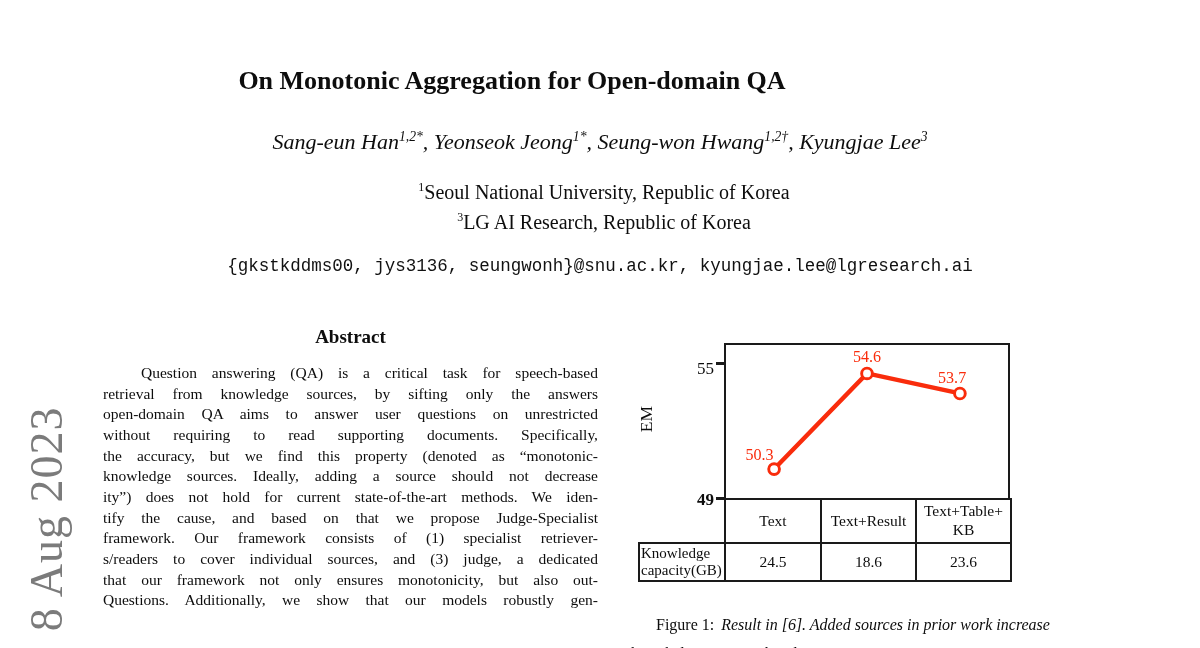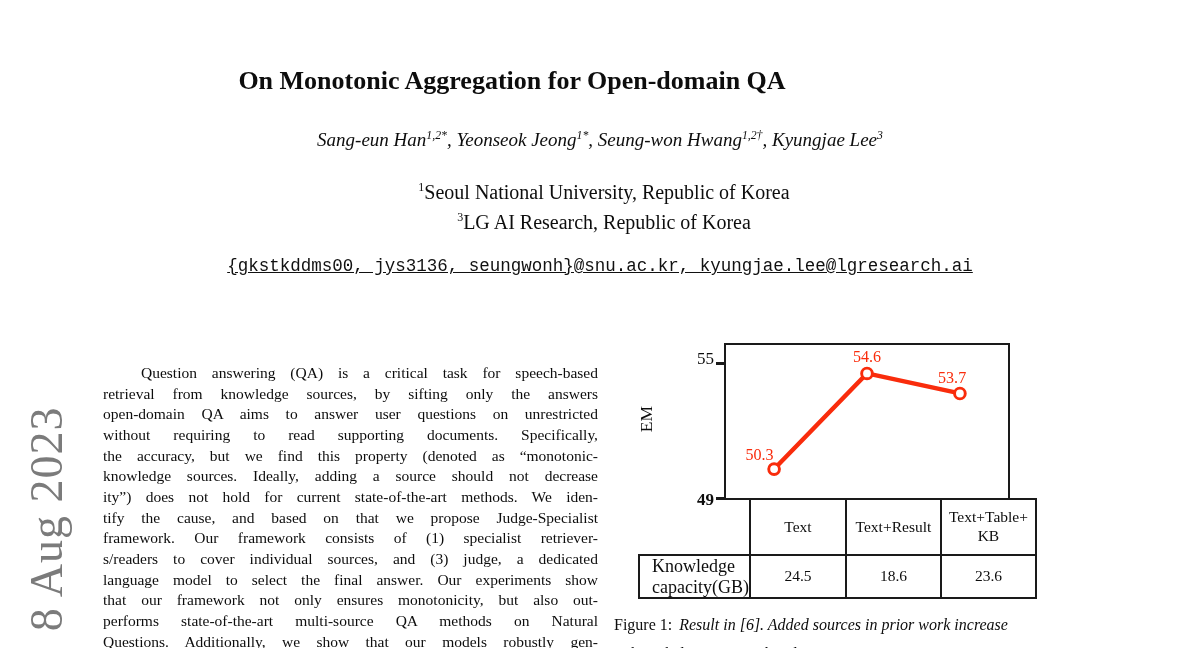--- a/index.html
+++ b/index.html
@@ -8,62 +8,62 @@
 
   
   #stamp{position:absolute;left:20px;top:660px;width:300px;height:54px;
          transform:rotate(-90deg);transform-origin:0 0;
          font-size:46px;color:#7b7b7b;white-space:nowrap;letter-spacing:1px;}
 
   
   #title{position:absolute;left:0;top:66px;width:1024px;text-align:center;
          font-size:26px;font-weight:bold;}
   #authors{position:absolute;left:0;top:129px;width:1200px;text-align:center;
-           font-size:19px;font-style:italic;}
+           font-size:22px;font-style:italic;}
   #authors sup{font-size:0.62em;}
   #affils{position:absolute;left:4px;top:175px;width:1200px;text-align:center;
           font-size:20px;line-height:25.5px;}
   #affils sup{font-size:0.6em;}
   #emails{position:absolute;left:0;top:256px;width:1200px;text-align:center;
-          font-family:"Liberation Mono",monospace;font-size:17.5px;color:#111;text-decoration:underline;}
+          font-family:"Liberation Mono",monospace;font-size:17.5px;color:#111;}
 
   
   #abs-head{position:absolute;left:103px;top:326px;width:495px;text-align:center;
             font-size:19px;font-weight:bold;}
   #abs-body{position:absolute;left:103px;top:363px;width:495px;font-size:15.5px;
             line-height:20.65px;}
   .abs-line{text-align:justify;text-align-last:justify;white-space:normal;}
   .abs-line.first{padding-left:38px;}
 
   
   #plot{position:absolute;left:724px;top:343px;width:286px;height:157px;
         box-sizing:border-box;border:2px solid #1a1a1a;background:#fff;}
   #chart-svg{display:block;width:282px;height:153px;}
   .pt-label{font-family:"Liberation Serif",serif;font-size:16.5px;fill:#f92c0c;}
   .ytick{position:absolute;width:44px;text-align:right;font-size:17px;}
-  #ytick-top{left:670px;top:349px;}
+  #ytick-top{left:670px;top:359px;}
   #ytick-bottom{left:670px;top:490px;font-weight:bold;}
   .ytickmark{position:absolute;width:8px;height:2.5px;background:#1a1a1a;}
   #ymark-top{left:716px;top:362px;}
   #ymark-bottom{left:716px;top:497px;}
   #ylab{position:absolute;left:626px;top:409px;width:40px;height:20px;
         transform:rotate(-90deg);text-align:center;font-size:17.5px;}
 
   
   #fig-table{position:absolute;left:638px;top:498px;border-collapse:collapse;
              table-layout:fixed;font-size:15.5px;}
   #fig-table td{border:2px solid #1a1a1a;text-align:center;vertical-align:middle;
                 padding:0;white-space:pre-line;line-height:1.2;}
   #fig-table td.ghost{border:none;}
-  #fig-table td.rowhdr{font-size:18px;text-align:left;padding-left:12px;line-height:1.15;}
-  #fig-table tr.r1{height:56px;}
+  #fig-table td.rowhdr{font-size:15px;text-align:left;padding-left:1px;line-height:1.15;}
+  #fig-table tr.r1{height:44px;}
   #fig-table tr.r2{height:38px;}
 
   
-  #caption{position:absolute;left:614px;top:616px;width:515px;font-size:16px;}
+  #caption{position:absolute;left:656px;top:616px;width:515px;font-size:16px;}
   .cap-prefix{margin-right:7px;}
   .cap-italic{font-style:italic;}
   #caption2{position:absolute;left:630px;top:645px;width:515px;font-size:16px;
             font-style:italic;}
 </style>
 </head>
 <body>
 
 <div id="page">
 
@@ -73,35 +73,34 @@
 
   <div id="authors"><span><span>Sang-eun Han</span><sup>1,2*</sup></span><span>, </span><span><span>Yeonseok Jeong</span><sup>1*</sup></span><span>, </span><span><span>Seung-won Hwang</span><sup>1,2†</sup></span><span>, </span><span><span>Kyungjae Lee</span><sup>3</sup></span></div>
 
   <div id="affils">
     <div><sup>1</sup><span>Seoul National University, Republic of Korea</span></div>
     <div><sup>3</sup><span>LG AI Research, Republic of Korea</span></div>
   </div>
 
   <div id="emails">{gkstkddms00, jys3136, seungwonh}@snu.ac.kr, kyungjae.lee@lgresearch.ai</div>
 
+  <div id="abs-head">Abstract</div>
 
   <div id="abs-body">
     <div class="abs-line first">Question answering (QA) is a critical task for speech-based</div>
     <div class="abs-line">retrieval from knowledge sources, by sifting only the answers</div>
     <div class="abs-line">open-domain QA aims to answer user questions on unrestricted</div>
     <div class="abs-line">without requiring to read supporting documents. Specifically,</div>
     <div class="abs-line">the accuracy, but we find this property (denoted as “monotonic-</div>
     <div class="abs-line">knowledge sources. Ideally, adding a source should not decrease</div>
     <div class="abs-line">ity”) does not hold for current state-of-the-art methods. We iden-</div>
     <div class="abs-line">tify the cause, and based on that we propose Judge-Specialist</div>
     <div class="abs-line">framework. Our framework consists of (1) specialist retriever-</div>
     <div class="abs-line">s/readers to cover individual sources, and (3) judge, a dedicated</div>
-    <div class="abs-line">language model to select the final answer. Our experiments show</div>
     <div class="abs-line">that our framework not only ensures monotonicity, but also out-</div>
-    <div class="abs-line">performs state-of-the-art multi-source QA methods on Natural</div>
     <div class="abs-line">Questions. Additionally, we show that our models robustly gen-</div>
   </div>
 
   <div id="ylab">EM</div>
   <div id="ytick-top" class="ytick">55</div>
   <div id="ytick-bottom" class="ytick">49</div>
   <div id="ymark-top" class="ytickmark"></div>
   <div id="ymark-bottom" class="ytickmark"></div>
 
   <div id="plot">

